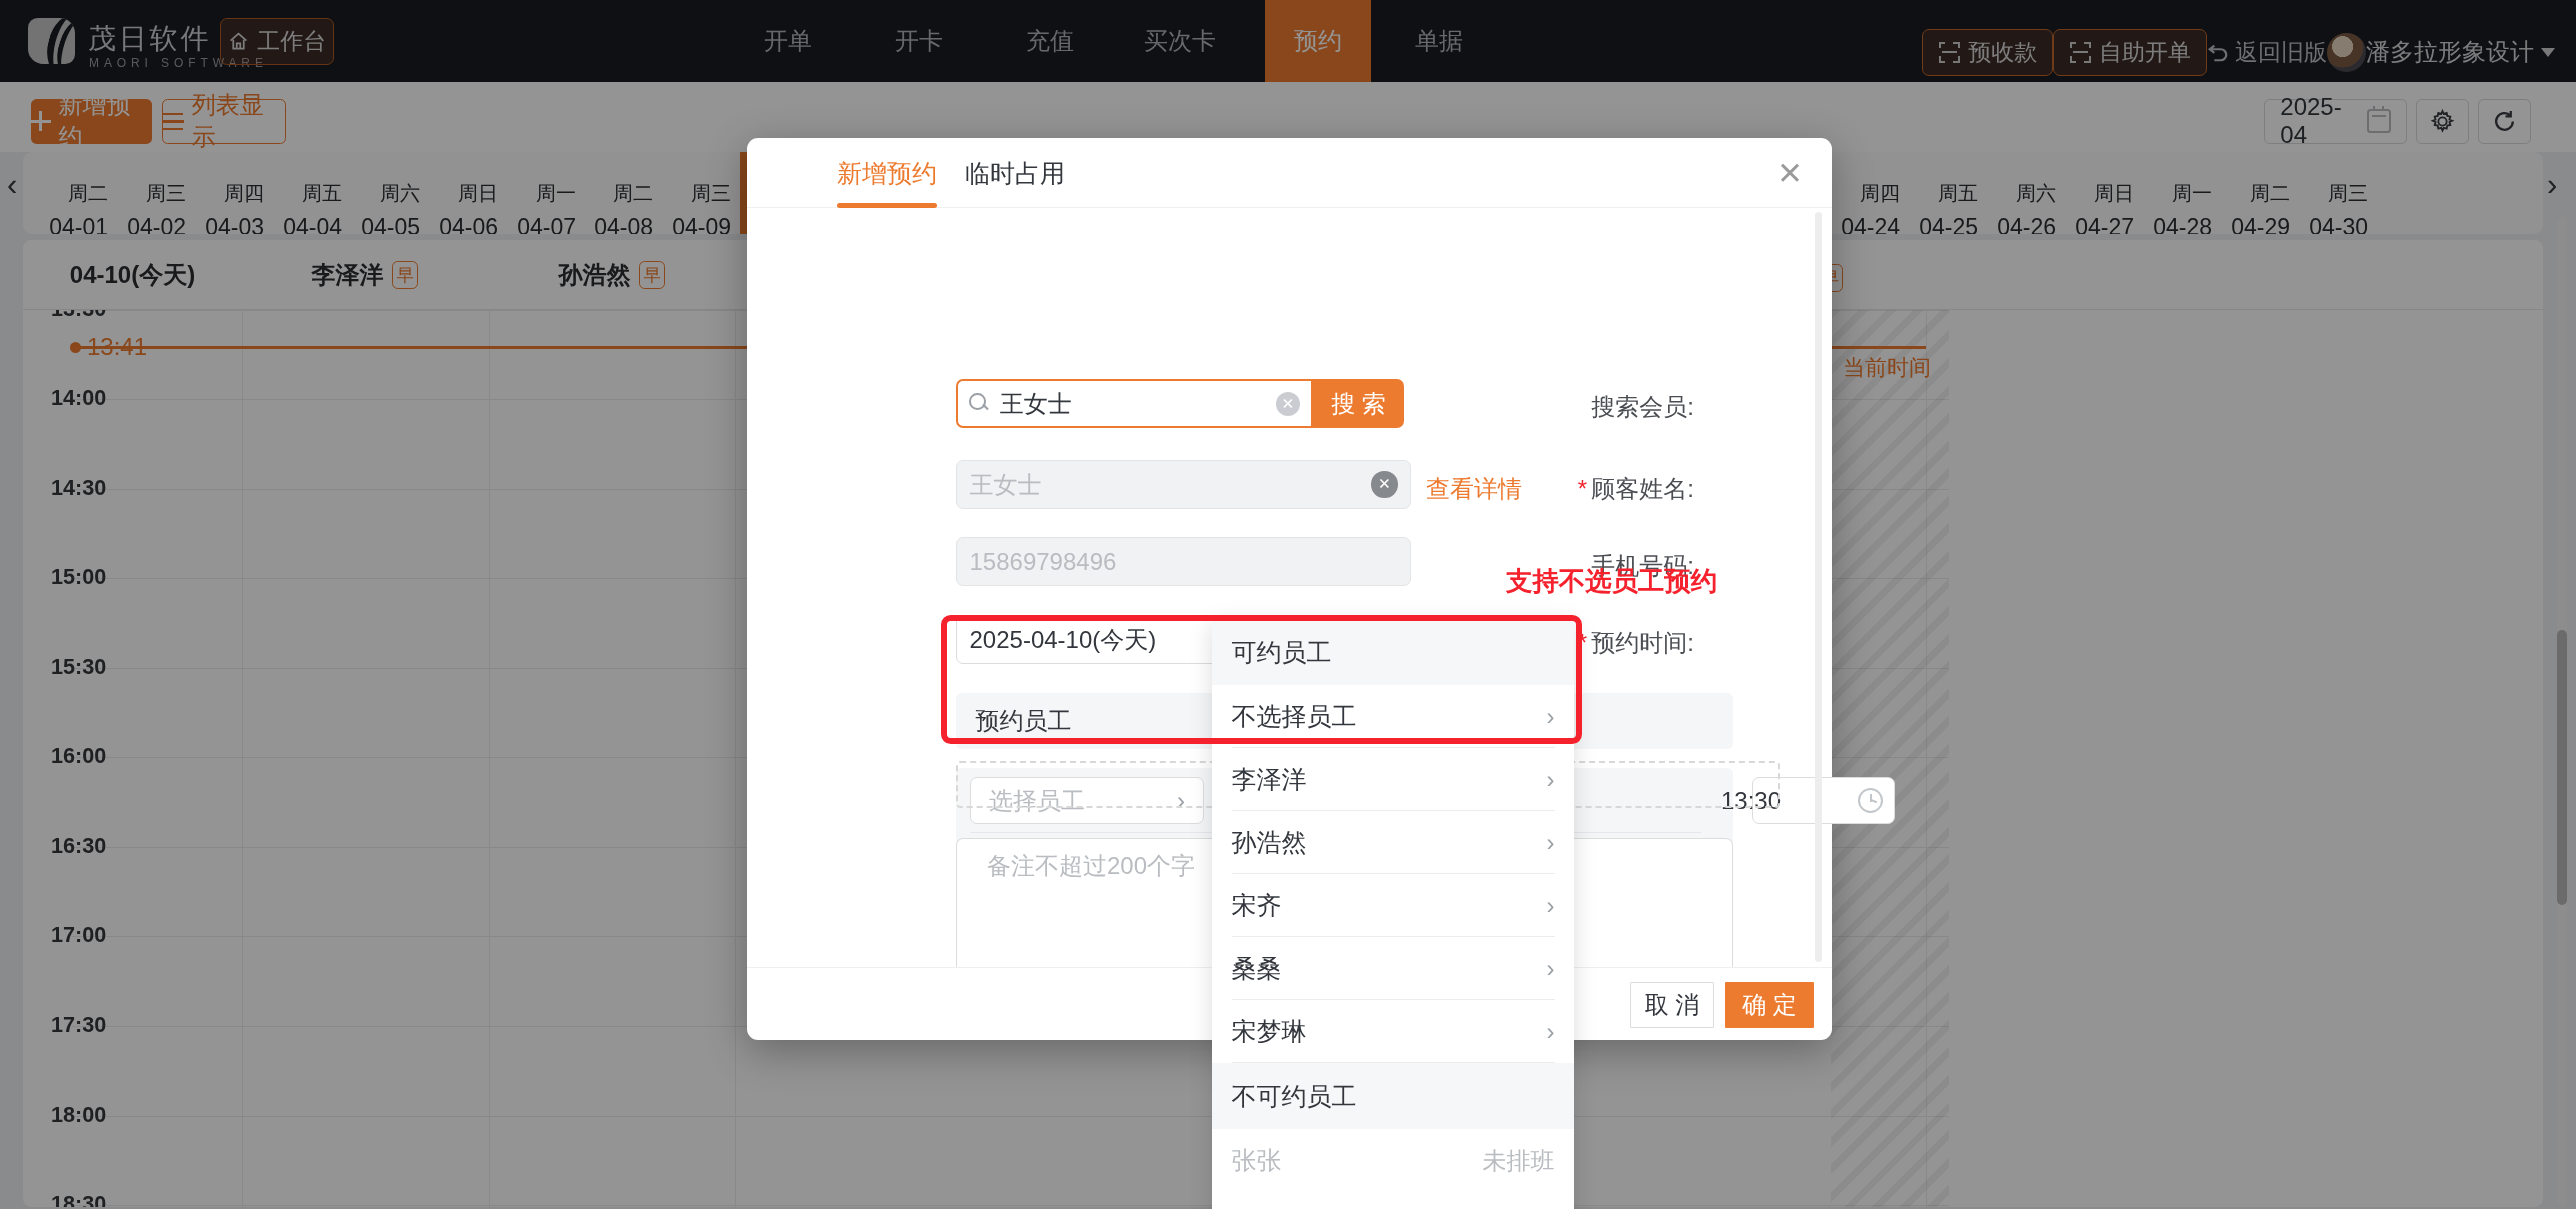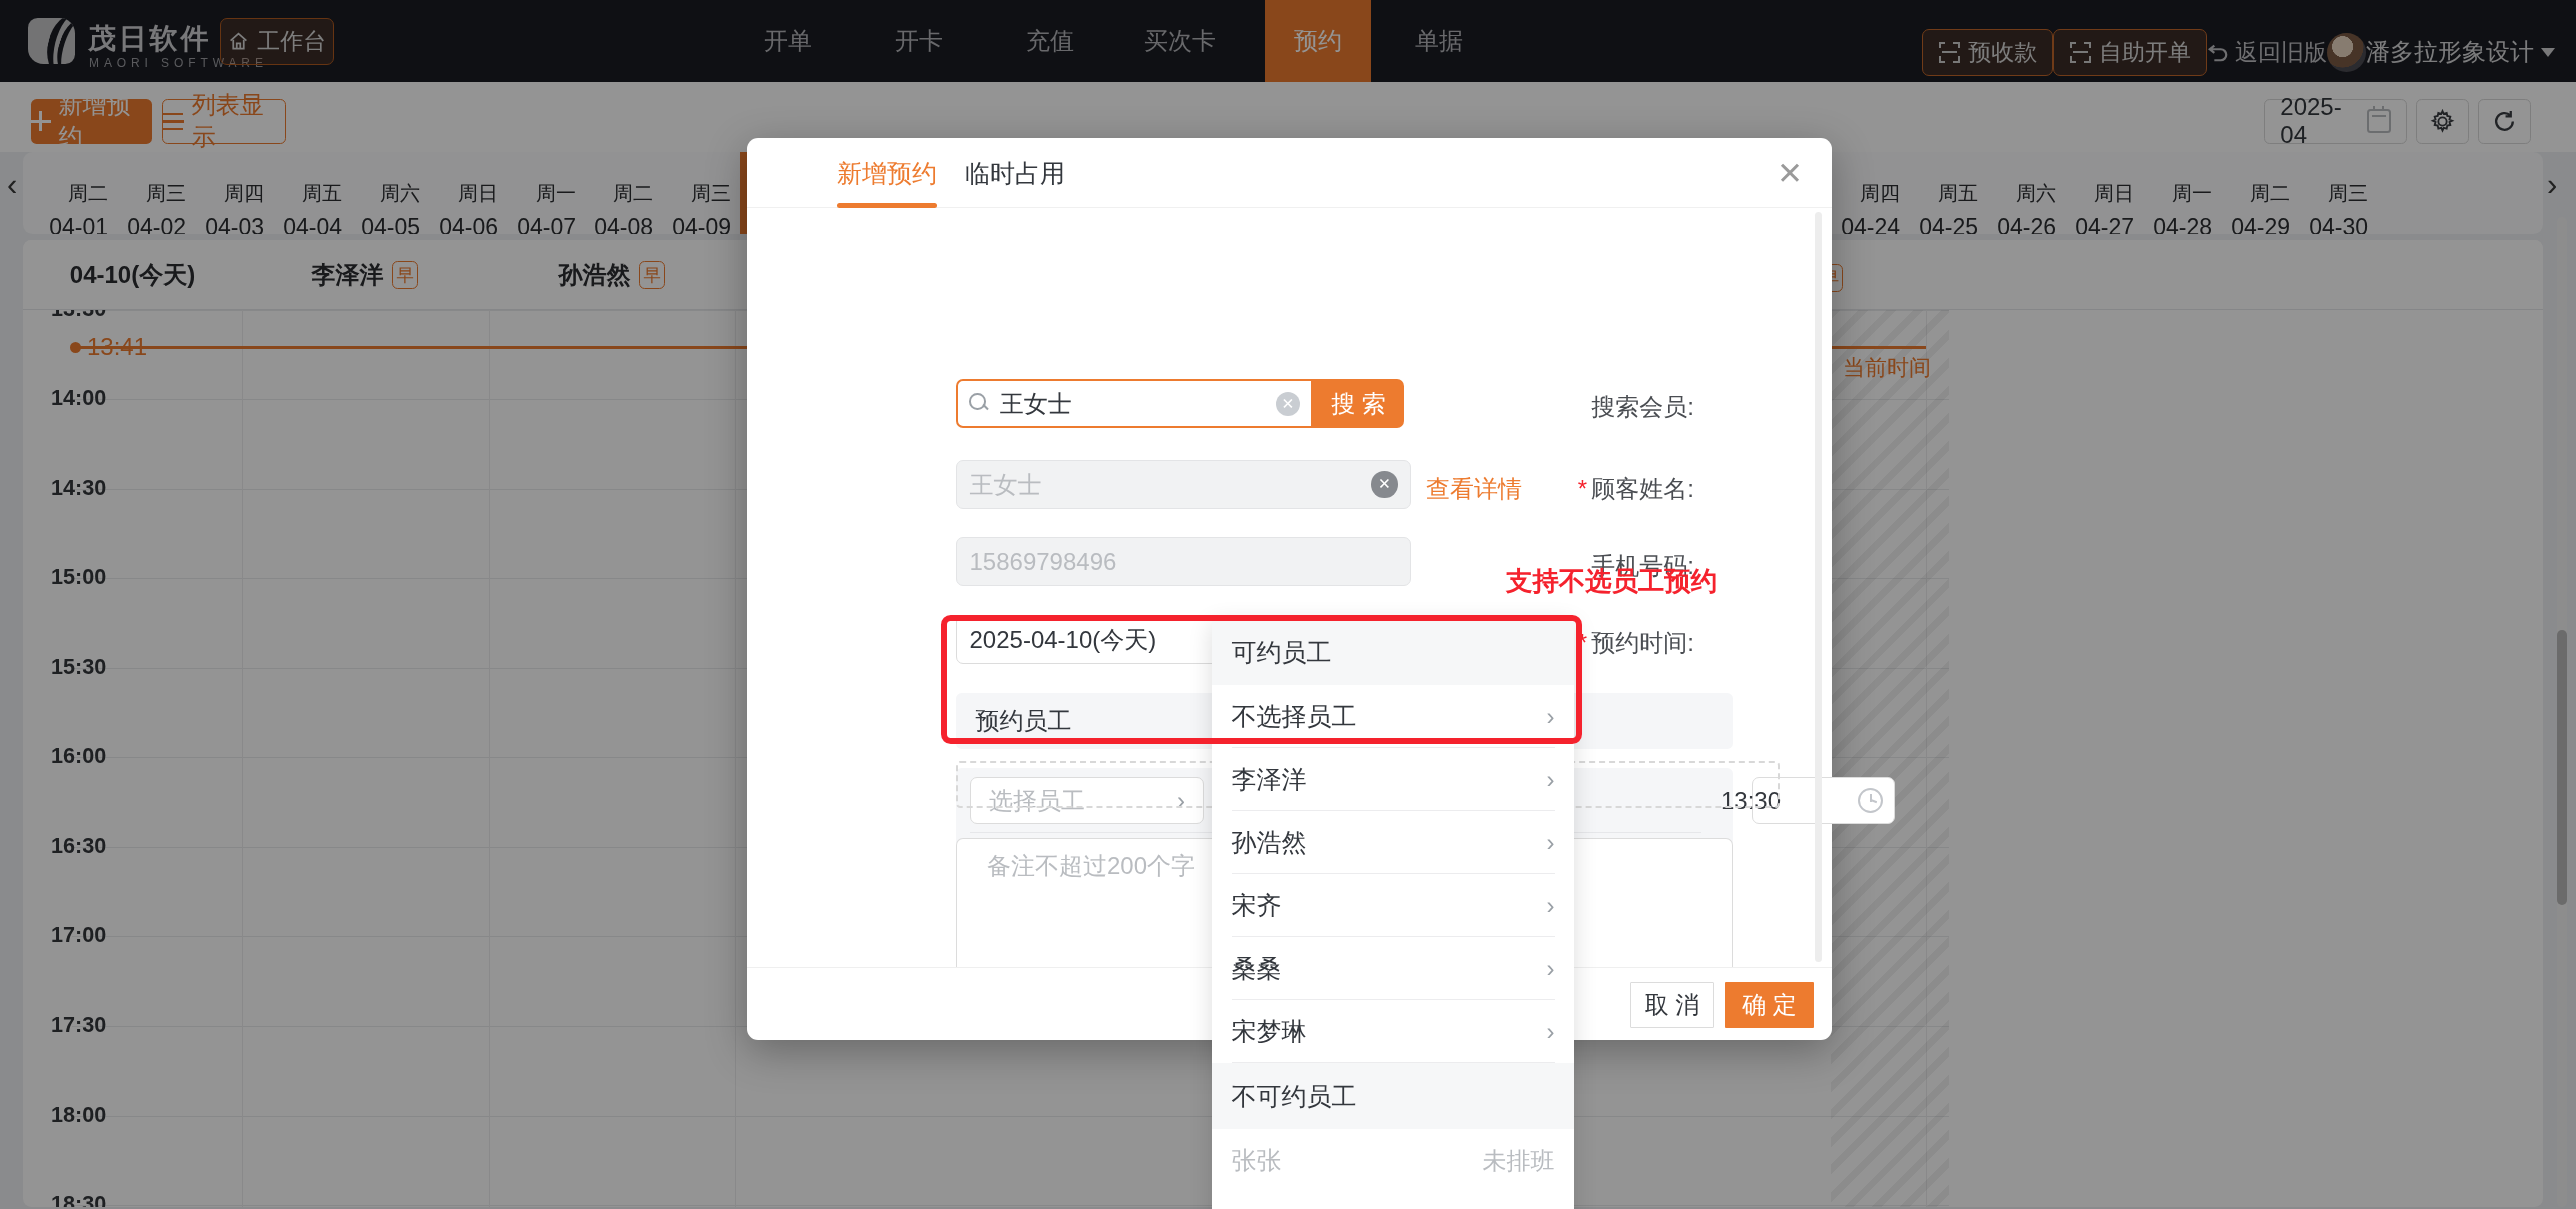--- a/index.html
+++ b/index.html
@@ -7,21 +7,21 @@
   body { width:2576px; height:1209px; position:relative;
          font-family:"Liberation Sans","DejaVu Sans",sans-serif; }
   .abs { position:absolute; }
   #stage { width:2576px; height:1209px; position:absolute; top:0; left:0; background:#eef0f3; }
 
   
   #nav { left:0; top:0; width:2576px; height:82px; background:#1b1d24; display:flex; align-items:center; }
   .logo-mark { left:28px; top:18px; width:47px; height:46px; background:#c7c7c9; border-radius:9.7px 15.3px 9.7px 15.3px; overflow:hidden; }
   .logo-mark .swoosh { position:absolute; left:19.5px; top:-4.2px; width:40px; height:63px; border-left:7px solid #1b1d24; border-radius:50% 0 0 50%; transform:rotate(14deg); }
   .logo-mark .swoosh2 { position:absolute; left:31px; top:-1.4px; width:33px; height:60px; border-left:5.6px solid #1b1d24; border-radius:50% 0 0 50%; transform:rotate(18deg); }
-  .logo-cn { left:88px; top:19.5px; font-size:28px; letter-spacing:2.8px; color:#cfcfd2; font-weight:700; }
+  .logo-cn { left:88px; top:19.5px; font-size:28px; letter-spacing:2.8px; color:#cfcfd2; font-weight:400; }
   .logo-en { left:89px; top:56px; font-size:12px; letter-spacing:4.9px; color:#9b9ca1; }
   .wb-btn { left:220px; top:18px; width:114px; height:47px; border:1.4px solid #b05a20; border-radius:7px; background:rgba(237,123,47,.16); color:#d8d8d8; font-size:23px; display:flex; align-items:center; justify-content:center; gap:8.4px; }
   .nav-tab { position:absolute; top:0; height:82px; display:flex; align-items:center; justify-content:center; color:#b3b4b8; font-size:24px; }
   .nav-tab.active { background:#ED7B2F; color:#fff; }
   .nav-right { position:absolute; right:21px; top:0; height:104px; display:flex; align-items:center; gap:0; }
   .scan-btn { height:47px; border:1.4px solid #c1672a; border-radius:7px; background:rgba(237,123,47,.16); color:#d8d8d8; font-size:23px; display:flex; align-items:center; gap:8.4px; padding:0 15.3px; }
   .scan-glyph { width:21px; height:21px; position:relative; }
   .scan-glyph i { position:absolute; width:6.3px; height:6.3px; border:2.1px solid #cfcfcf; }
   .scan-glyph i.tl{left:0;top:0;border-right:none;border-bottom:none}
   .scan-glyph i.tr{right:0;top:0;border-left:none;border-bottom:none}

